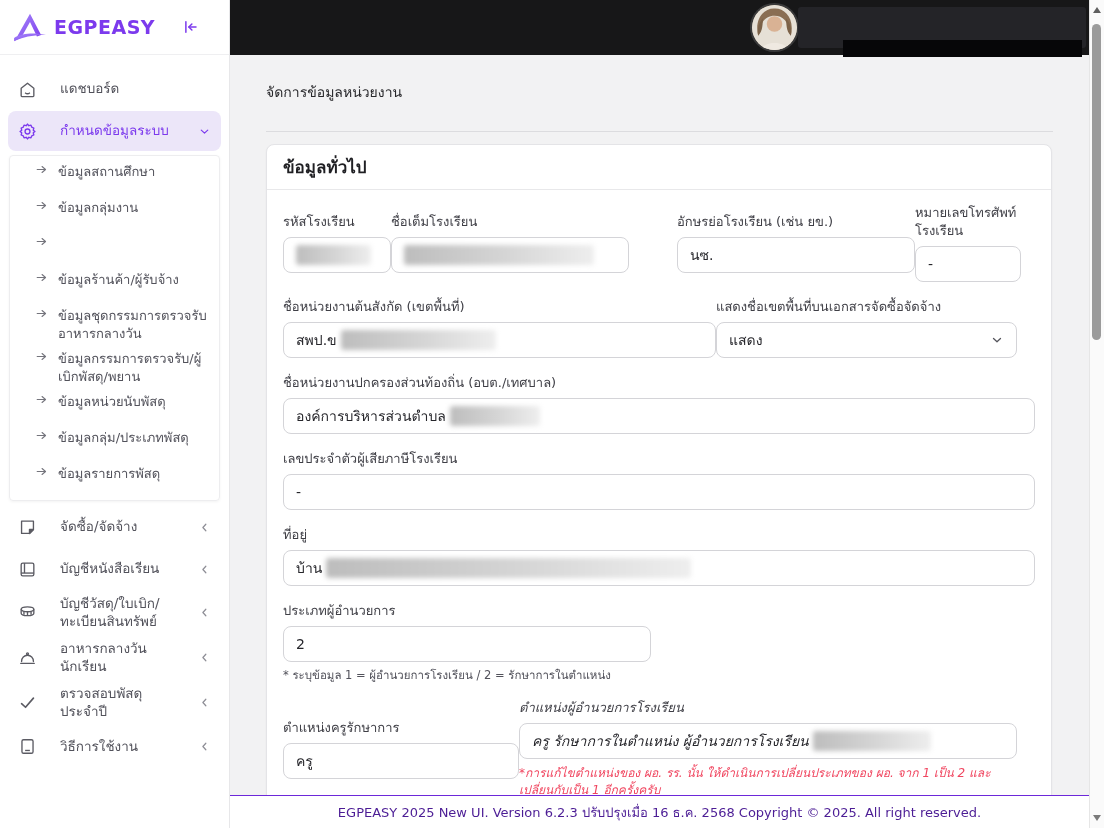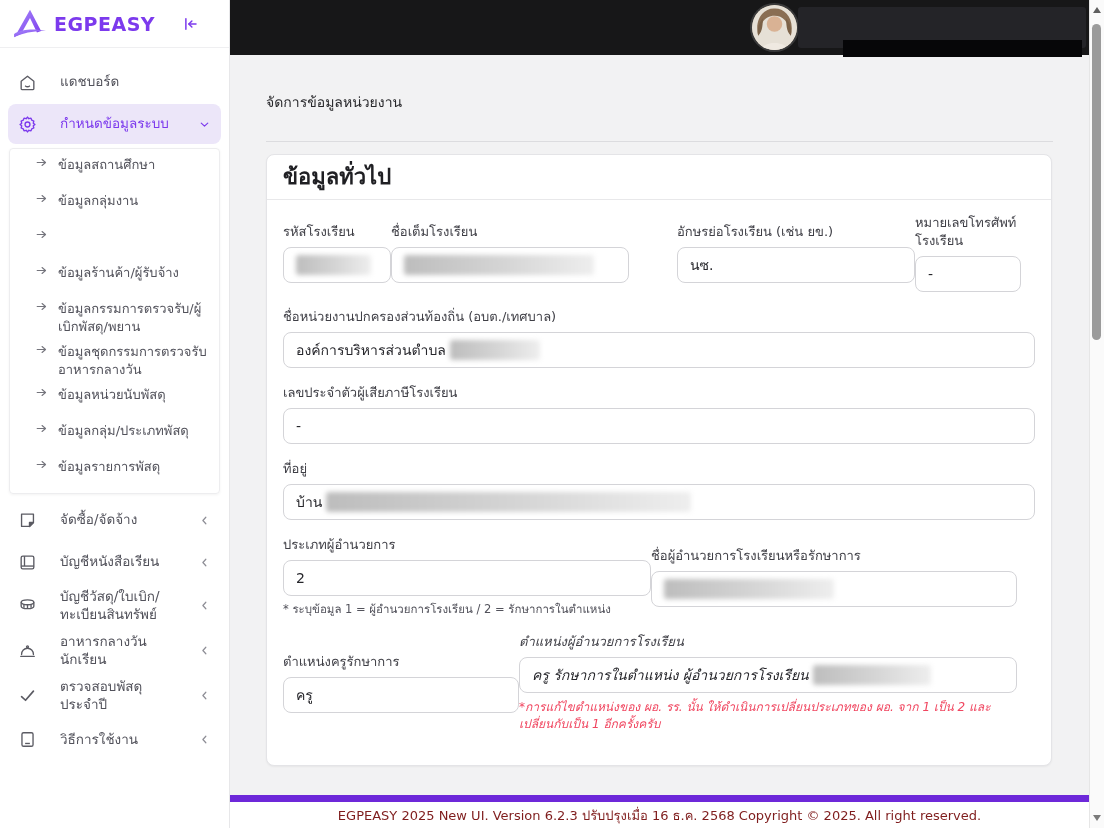--- a/index.html
+++ b/index.html
@@ -9,21 +9,21 @@
     background:#f2f2f3;
     font-family:"DejaVu Sans","Liberation Sans",sans-serif;
     color:#3f3f46;
   }
   
   .sidebar {
     position:absolute; left:0; top:0; bottom:0; width:230px;
     background:#fff; border-right:1px solid #e7e7e9; z-index:30;
   }
   .sidebar-header {
-    height:48px; display:flex; align-items:center; gap:8px;
+    height:55px; display:flex; align-items:center; gap:8px;
     padding:0 28px 0 12px; border-bottom:1px solid #efeff1;
   }
   .logo { display:flex; align-items:center; gap:6px; flex:1; }
   .logo-text { font-size:19px; font-weight:700; letter-spacing:.5px; color:#7c3aed; }
   .collapse-btn { background:none; border:none; cursor:pointer; color:#7c3aed; display:flex; padding:2px; }
   .nav { padding:12px 8px 0 8px; }
   .nav-item {
     display:flex; align-items:center; gap:23px;
     min-height:40px; padding:4px 10px; margin:2px 0;
     border-radius:8px; font-size:13.5px; color:#52525b; cursor:pointer;
@@ -52,29 +52,29 @@
   }
   .avatar {
     position:absolute; left:522px; top:5px; width:45px; height:45px;
     border-radius:50%; overflow:hidden; cursor:pointer;
     background:#d9cbb9; box-shadow:0 0 0 2px rgba(255,255,255,.15);
   }
   .redact-1 { position:absolute; left:568px; top:7px; width:288px; height:41px; background:#242428; border-radius:3px; }
   .redact-2 { position:absolute; left:613px; top:40px; width:239px; height:17px; background:#060608; }
   
   .main { position:absolute; left:230px; right:15px; top:55px; bottom:0; background:#f2f2f3; }
-  .page-title { margin:36px 36px 0 36px; font-size:14px; color:#27272a; }
+  .page-title { margin:26px 36px 0 36px; font-size:14px; color:#27272a; }
   .title-divider { margin:28px 36px 0 36px; border:none; border-top:1px solid #dcdcdf; }
   .card {
     margin:12px 37px 0 36px; background:#fff;
     border:1px solid #e4e4e7; border-radius:8px;
     box-shadow:0 1px 2px rgba(0,0,0,.05);
   }
   .card-header {
-    padding:10px 16px; font-size:22px; font-weight:700; color:#1f1f23;
+    padding:10px 16px; font-size:17px; font-weight:700; color:#1f1f23;
     line-height:24px; border-bottom:1px solid #e8e8ea;
   }
   .card-body { padding:14px 16px 16px 16px; }
   .frow { display:flex; margin-bottom:16px; align-items:center; }
   .field label { display:block; font-size:13px; line-height:18px; color:#3f3f46; margin-bottom:6px; overflow-wrap:anywhere; }
   .input {
     height:36px; width:100%; border:1px solid #d4d4d8; border-radius:8px;
     background:#fff; display:flex; align-items:center; padding:0 12px;
     font-size:14px; color:#26262b; overflow:hidden; white-space:nowrap;
   }
@@ -84,23 +84,23 @@
     display:inline-block; height:20px; flex:none; border-radius:3px;
     background:linear-gradient(90deg,#bdbdbd 0%,#d6d6d6 55%,#eeeeee 100%);
     filter:blur(2.5px);
   }
   .val + .chip { margin-left:4px; }
   .helper { margin-top:6px; font-size:11.5px; color:#52525b; line-height:15px; }
   .helper.error { color:#f0455f; font-size:12px; line-height:17px; }
   
   .footer {
     position:absolute; left:230px; right:15px; bottom:0; height:33px;
-    background:#fff; border-top:7px solid #6d28d9; z-index:25;
+    background:#fff; border-top:1px solid #6d28d9; z-index:25;
     display:flex; align-items:center; justify-content:center;
-    font-size:13px; color:#7f1d1d;
+    font-size:13px; color:#4c1d95;
   }
   
   .scrollbar {
     position:absolute; right:0; top:0; bottom:0; width:15px;
     background:#fafafa; border-left:1px solid #e6e6e6; z-index:40;
   }
   .sb-up { position:absolute; top:7px; left:3px; width:0; height:0; cursor:pointer;
     border-left:4.5px solid transparent; border-right:4.5px solid transparent; border-bottom:6px solid #5f5f5f; }
   .sb-down { position:absolute; bottom:7px; left:3px; width:0; height:0; cursor:pointer;
     border-left:4.5px solid transparent; border-right:4.5px solid transparent; border-top:6px solid #7a7a7a; }
@@ -183,28 +183,28 @@
             <path d="M4 12h14"></path>
             <path d="M13 6.5 19.5 12 13 17.5"></path>
           </svg>
         <span class="label">ข้อมูลร้านค้า/ผู้รับจ้าง</span>
       </div>
       <div class="submenu-item">
         <svg class="ar" viewBox="0 0 24 24" fill="none" stroke="currentColor" stroke-width="2" stroke-linecap="round" stroke-linejoin="round">
             <path d="M4 12h14"></path>
             <path d="M13 6.5 19.5 12 13 17.5"></path>
           </svg>
+        <span class="label" style="max-width:158px;">ข้อมูลชุดกรรมการตรวจรับอาหารกลางวัน</span>
+      </div>
+      <div class="submenu-item">
+        <svg class="ar" viewBox="0 0 24 24" fill="none" stroke="currentColor" stroke-width="2" stroke-linecap="round" stroke-linejoin="round">
+            <path d="M4 12h14"></path>
+            <path d="M13 6.5 19.5 12 13 17.5"></path>
+          </svg>
         <span class="label" style="max-width:155px;">ข้อมูลกรรมการตรวจรับ/ผู้เบิกพัสดุ/พยาน</span>
-      </div>
-      <div class="submenu-item">
-        <svg class="ar" viewBox="0 0 24 24" fill="none" stroke="currentColor" stroke-width="2" stroke-linecap="round" stroke-linejoin="round">
-            <path d="M4 12h14"></path>
-            <path d="M13 6.5 19.5 12 13 17.5"></path>
-          </svg>
-        <span class="label" style="max-width:158px;">ข้อมูลชุดกรรมการตรวจรับอาหารกลางวัน</span>
       </div>
       <div class="submenu-item">
         <svg class="ar" viewBox="0 0 24 24" fill="none" stroke="currentColor" stroke-width="2" stroke-linecap="round" stroke-linejoin="round">
             <path d="M4 12h14"></path>
             <path d="M13 6.5 19.5 12 13 17.5"></path>
           </svg>
         <span class="label">ข้อมูลหน่วยนับพัสดุ</span>
       </div>
       <div class="submenu-item">
         <svg class="ar" viewBox="0 0 24 24" fill="none" stroke="currentColor" stroke-width="2" stroke-linecap="round" stroke-linejoin="round">
@@ -334,20 +334,38 @@
           </div>
         </div>
         <div class="field" style="width:106px;flex:none;">
           <label>หมายเลขโทรศัพท์โรงเรียน</label>
           <div class="input">
             <span class="val">-</span>
           </div>
         </div>
       </div>
 
+      <div class="frow">
+        <div class="field" style="width:433px;flex:none;">
+          <label>ชื่อหน่วยงานต้นสังกัด (เขตพื้นที่)</label>
+          <div class="input">
+            <span class="val">สพป.ข</span>
+            <span class="chip" style="width:155px;"></span>
+          </div>
+        </div>
+        <div class="field" style="width:301px;flex:none;">
+          <label>แสดงชื่อเขตพื้นที่บนเอกสารจัดซื้อจัดจ้าง</label>
+          <div class="input select">
+            <span class="val">แสดง</span>
+            <svg class="sel-ch" viewBox="0 0 24 24" fill="none" stroke="currentColor" stroke-width="2.2" stroke-linecap="round" stroke-linejoin="round">
+                <path d="M6 9.5l6 5.5 6-5.5"></path>
+              </svg>
+          </div>
+        </div>
+      </div>
 
       <div class="frow">
         <div class="field" style="flex:1;">
           <label>ชื่อหน่วยงานปกครองส่วนท้องถิ่น (อบต./เทศบาล)</label>
           <div class="input">
             <span class="val">องค์การบริหารส่วนตำบล</span>
             <span class="chip" style="width:90px;"></span>
           </div>
         </div>
       </div>
@@ -371,26 +389,20 @@
         </div>
       </div>
 
       <div class="frow">
         <div class="field" style="width:368px;flex:none;">
           <label>ประเภทผู้อำนวยการ</label>
           <div class="input">
             <span class="val">2</span>
           </div>
           <div class="helper">* ระบุข้อมูล 1 = ผู้อำนวยการโรงเรียน / 2 = รักษาการในตำแหน่ง</div>
-        </div>
-        <div class="field" style="width:366px;flex:none;">
-          <label>ชื่อผู้อำนวยการโรงเรียนหรือรักษาการ</label>
-          <div class="input">
-            <span class="chip" style="width:170px;"></span>
-          </div>
         </div>
       </div>
 
       <div class="frow">
         <div class="field" style="width:236px;flex:none;">
           <label>ตำแหน่งครูรักษาการ</label>
           <div class="input">
             <span class="val">ครู</span>
           </div>
         </div>

